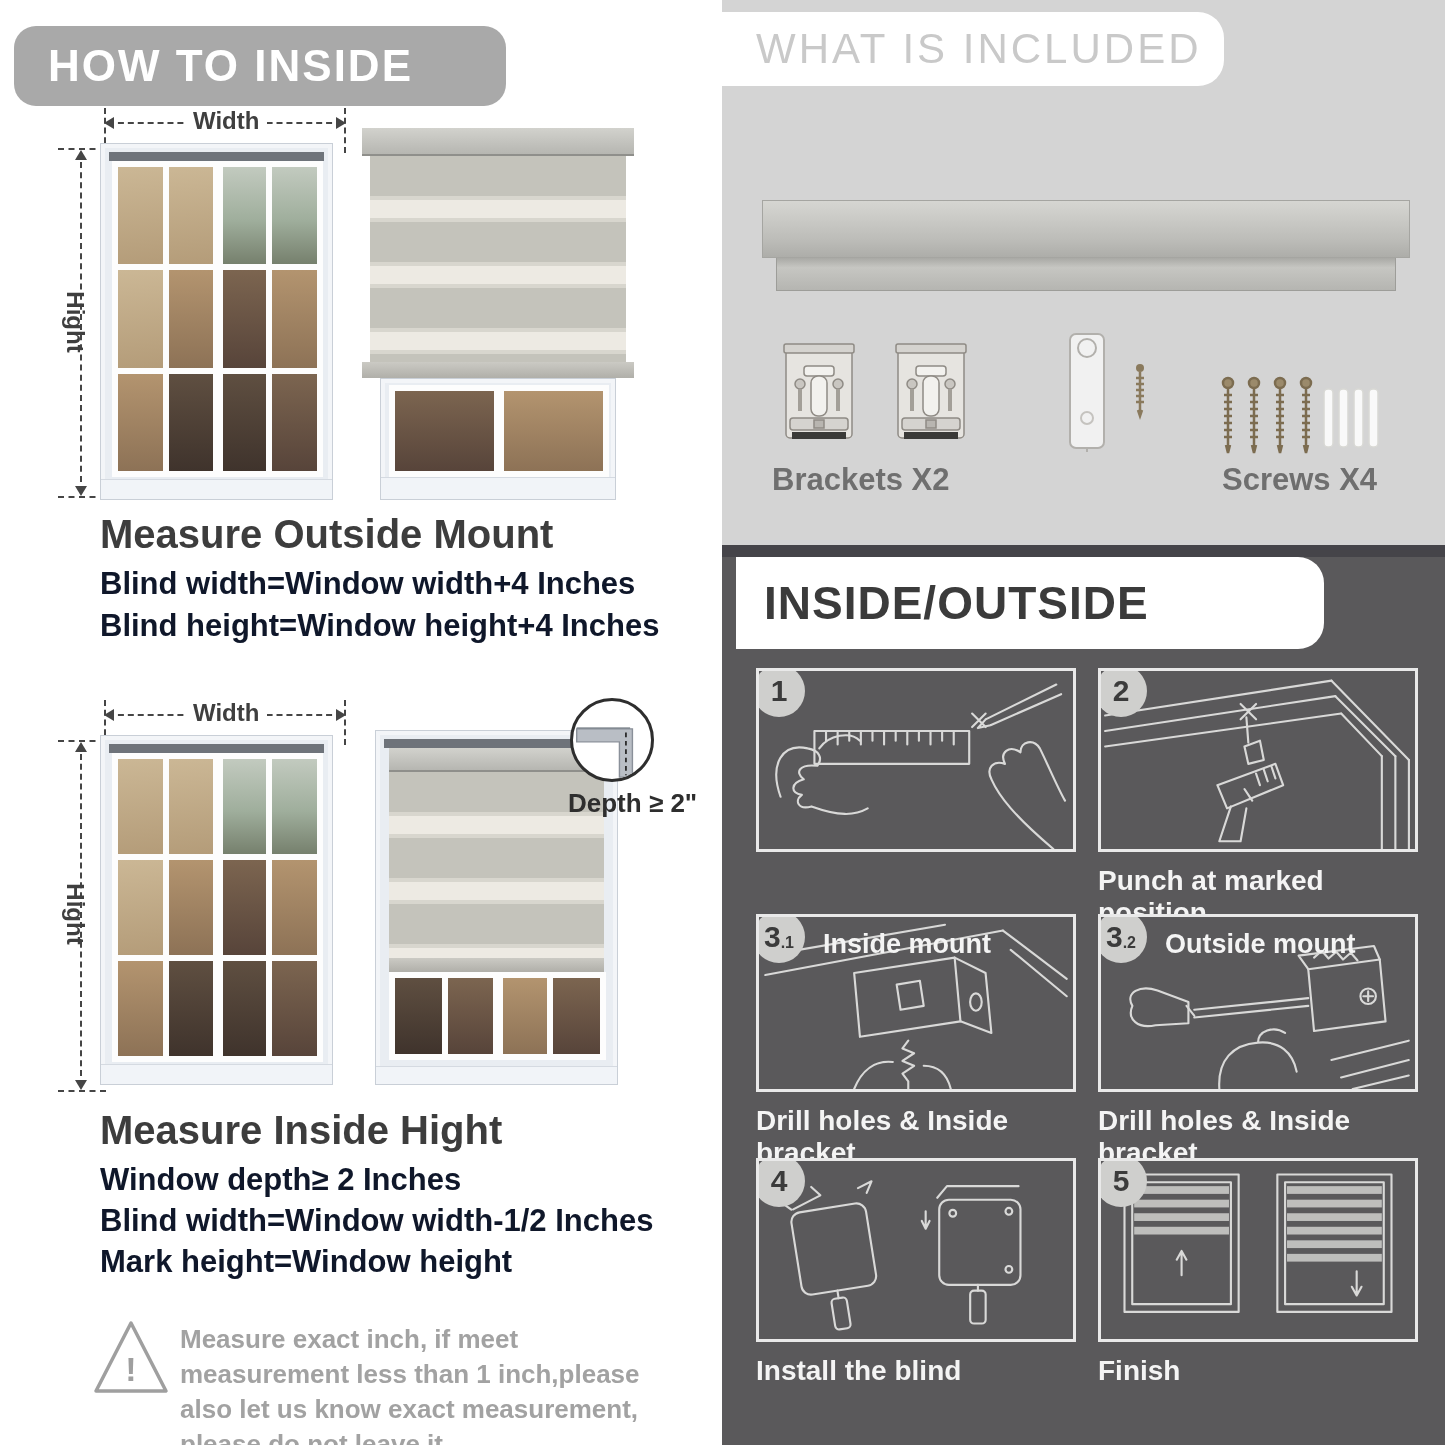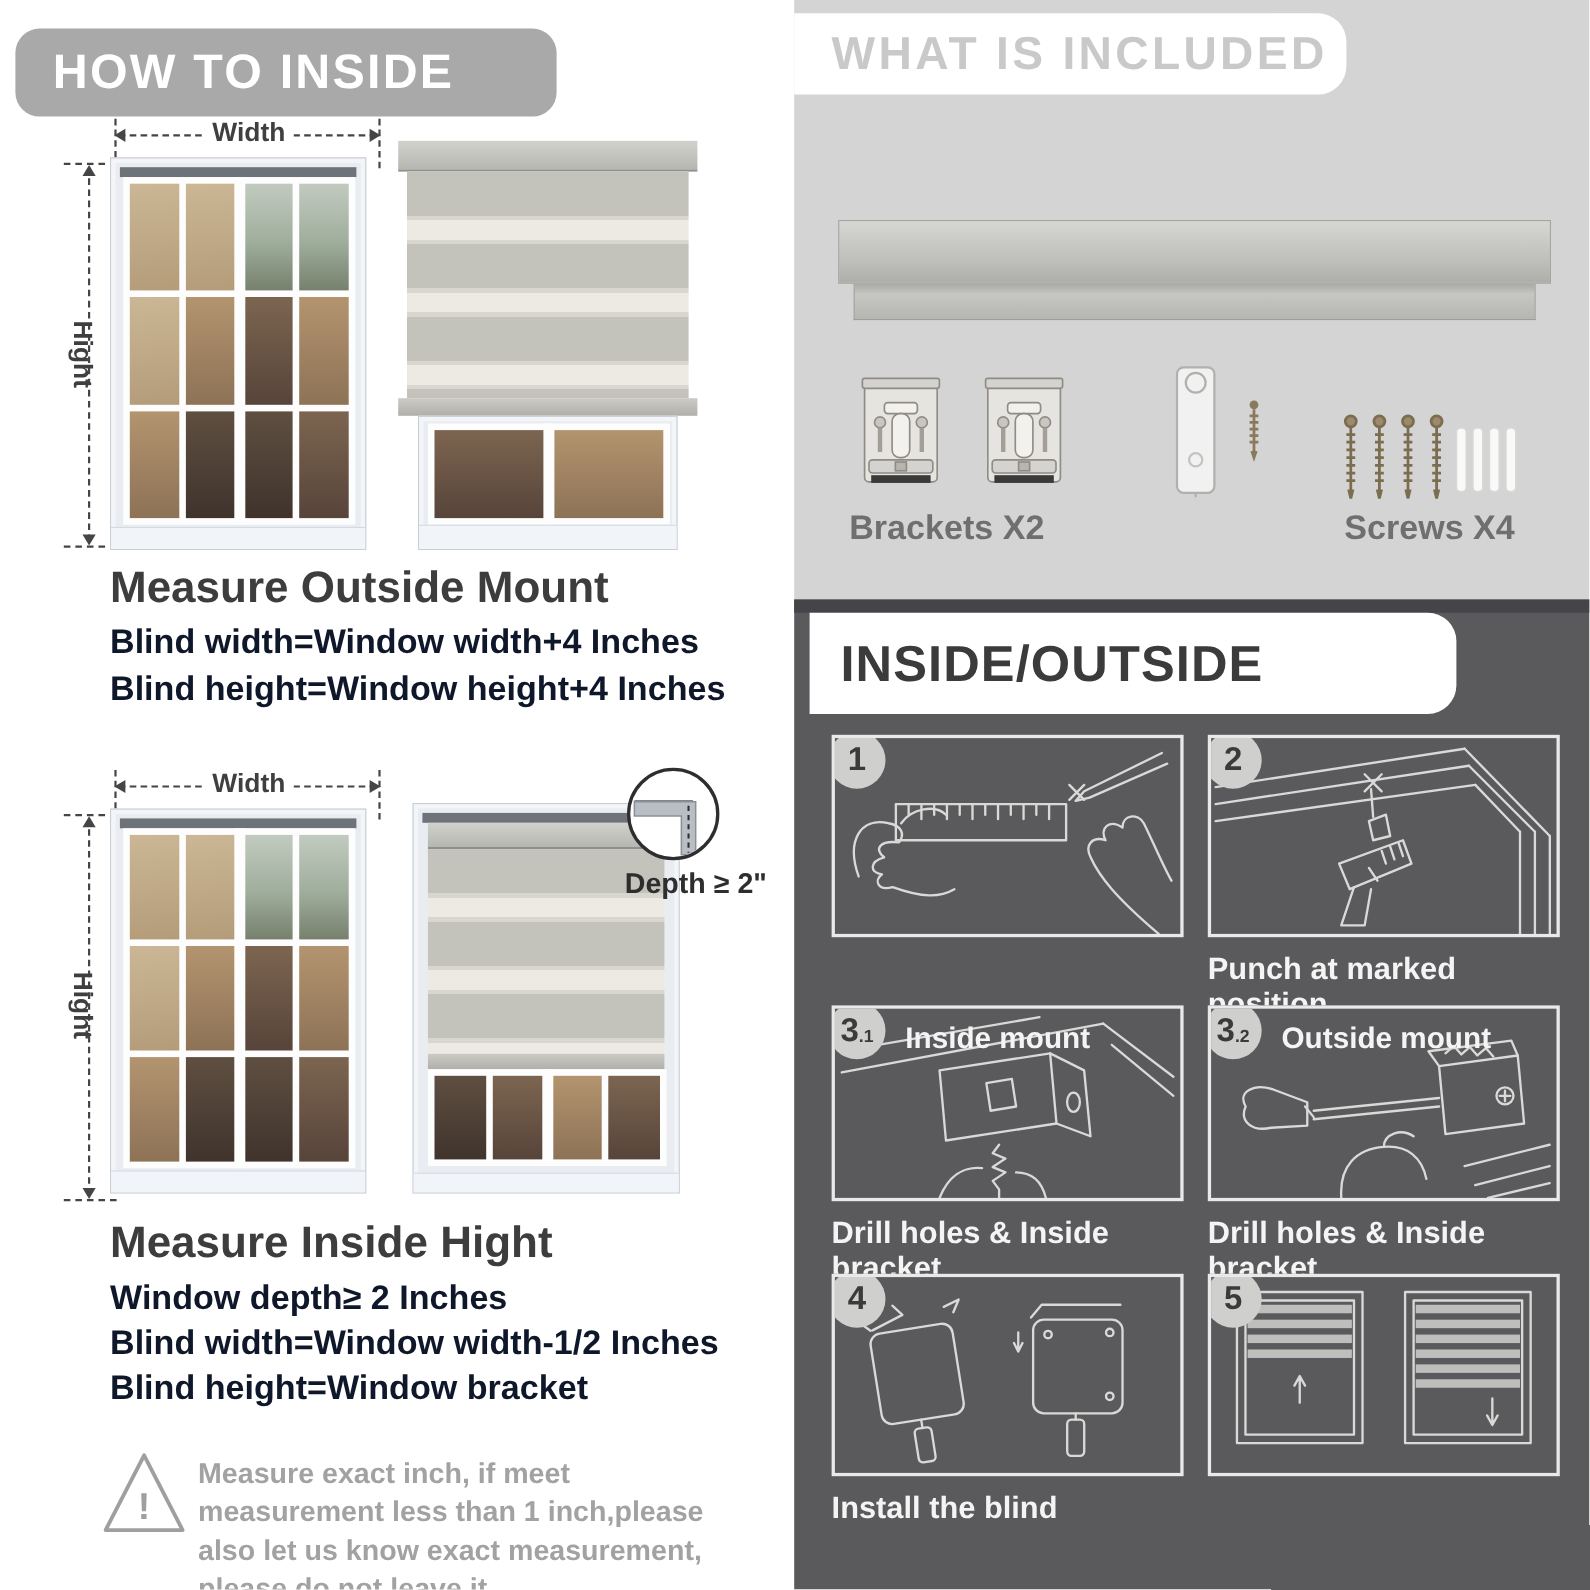--- a/index.html
+++ b/index.html
@@ -47,21 +47,21 @@
   
   .callout{position:absolute;border-radius:50%;background:#fff;border:3px solid #2e2e2e;overflow:hidden}
   .depth-label{position:absolute;color:#2e2e2e;font-weight:bold;font-size:26px}
 
   
   .warn-text{position:absolute;color:#a2a2a2;font-weight:bold;font-size:26px;line-height:35px;width:460px}
 
   
   .right-top{position:absolute;left:722px;top:0;width:723px;height:545px;background:#d4d4d4}
   .included-header{position:absolute;left:0;top:12px;width:502px;height:74px;background:#fff;border-radius:0 26px 26px 0;
-    color:#c9c9c9;font-weight:bold;font-size:42px;letter-spacing:3px;line-height:74px;padding-left:34px}
+    color:#c9c9c9;font-weight:normal;font-size:42px;letter-spacing:3px;line-height:74px;padding-left:34px}
   .blind-title{position:absolute;left:0;top:140px;width:723px;text-align:center;color:#646464;font-weight:bold;font-size:33px}
   .rail-main{position:absolute;left:40px;top:200px;width:648px;height:58px;
     background:linear-gradient(180deg,#d6d6d2,#bcbcb8 70%,#adada9);border:1px solid #a5a5a1}
   .rail-lip{position:absolute;left:54px;top:258px;width:620px;height:33px;
     background:linear-gradient(180deg,#a9a9a5,#c6c6c2 30%,#b5b5b1);border:1px solid #9d9d99;border-top:none}
   .item-label{position:absolute;top:462px;color:#6f6f6f;font-weight:bold;font-size:31px;text-align:left}
 
   
   .right-bottom{position:absolute;left:722px;top:545px;width:723px;height:900px;background:#5a595b}
   .dark-strip{position:absolute;left:0;top:0;width:723px;height:12px;background:#454449}
@@ -188,21 +188,21 @@
       <path d="M4 30 L60 30 L60 82" fill="none" stroke="#57606a" stroke-width="3"></path>
       <path d="M4 30 L64 30 L64 82 L50 82 L50 44 L4 44 Z" fill="#b9bec5" stroke="#8a9099" stroke-width="1.5"></path>
       <path d="M57 34 V80" stroke="#2e2e2e" stroke-width="2" stroke-dasharray="5 4" fill="none"></path>
     </svg>
   </div>
   <div class="depth-label" style="left:568px;top:788px">Depth ≥ 2"</div>
 
   <div class="sec-heading" style="left:100px;top:1108px">Measure Inside Hight</div>
   <div class="formula" style="left:100px;top:1162px">Window depth≥ 2 Inches</div>
   <div class="formula" style="left:100px;top:1203px">Blind width=Window width-1/2 Inches</div>
-  <div class="formula" style="left:100px;top:1244px">Blind height=Window bracket</div>
+  <div class="formula" style="left:100px;top:1244px">Mark height=Window height</div>
 
   <svg class="abs" style="left:90px;top:1315px" width="82" height="84" viewBox="0 0 82 84">
     <path d="M41 8 L76 76 L6 76 Z" fill="none" stroke="#9f9f9f" stroke-width="3.5" stroke-linejoin="round"></path>
     <text x="41" y="66" text-anchor="middle" font-size="34" font-weight="bold" fill="#9f9f9f">!</text>
   </svg>
   <div class="warn-text" style="left:180px;top:1322px">Measure exact inch, if meet measurement less than 1 inch,please also let us know exact measurement, please do not leave it</div>
 </div>
 
 <div class="right-top">
   <div class="included-header">WHAT IS INCLUDED</div>
@@ -399,13 +399,14 @@
           <rect x="190" y="68" width="98" height="8"></rect>
         <rect x="190" y="82" width="98" height="8"></rect>
           <rect x="190" y="96" width="98" height="8"></rect>
       </g>
       <path d="M262 114 v24 M257 130 l5 9 l5 -9"></path>
     </svg>
     <div class="badge">
         <span>5</span>
       </div>
   </div>
+  <div class="cap" style="left:376px;top:810px">Finish</div>
 </div>
 
 </body></html>

